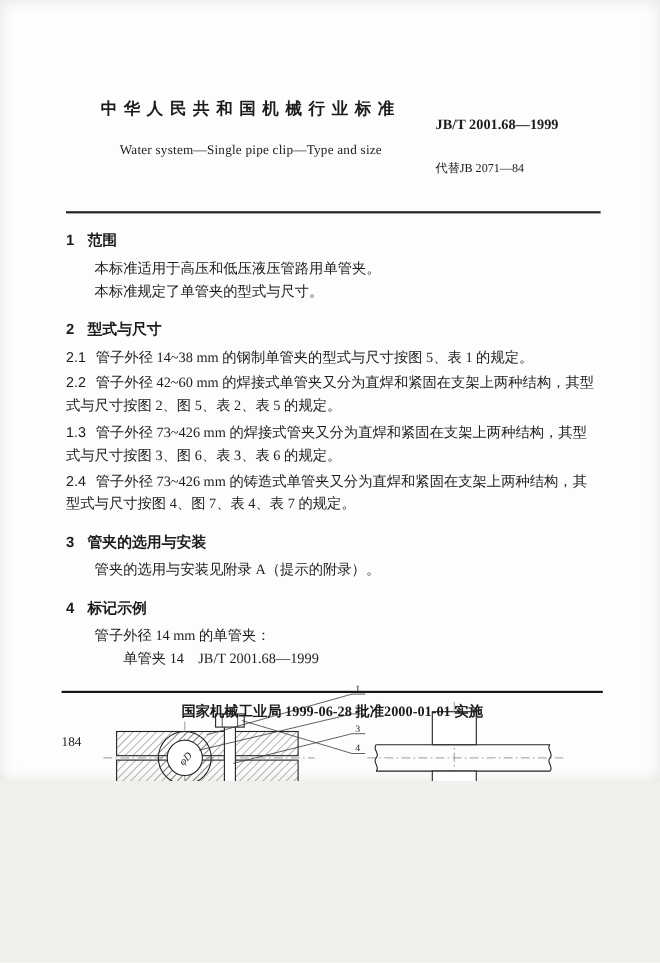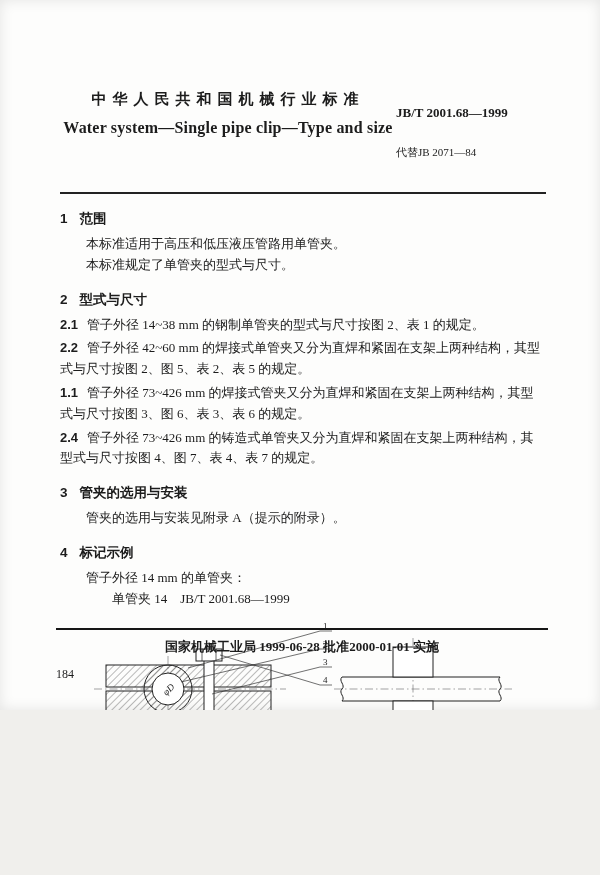--- a/index.html
+++ b/index.html
@@ -13,33 +13,33 @@
     width:600px; height:710px; background:#fdfdfc;
     padding:90px 54px 0 60px; position:relative; overflow:hidden;
     box-shadow:inset 0 0 14px rgba(0,0,0,0.10);
   }
   
   .header { display:flex; }
   .h-left { flex:1; text-align:center; }
   .h-right { width:150px; }
   .org-title { font-size:15px; font-weight:bold; letter-spacing:6px; white-space:nowrap; }
   .doc-title { font-size:19px; font-weight:bold; letter-spacing:2px; margin-top:22px; white-space:nowrap; }
-  .subtitle { font-size:16px; font-weight:bold; margin-top:10px; letter-spacing:0.2px; }
+  .subtitle { font-size:12px; font-weight:normal; margin-top:20px; letter-spacing:0.2px; }
   .standard-no { font-size:13px; font-weight:bold; margin-top:15px; white-space:nowrap; }
   .replaces { font-size:11px; margin-top:24px; white-space:nowrap; }
   .rule { border:none; border-top:2px solid #222; margin-top:32px; }
   
   .content { margin-top:16px; }
   .sec-heading { font-family:"Liberation Sans","DejaVu Sans",sans-serif; font-size:13.5px; font-weight:bold; margin:15px 0 6px 0; }
   .sec-heading .sec-num { margin-right:12px; }
   .para { font-size:13px; line-height:1.6; }
   .indent { text-indent:2em; }
   .indent4 { text-indent:4em; }
   .clause { margin-top:3px; }
-  .clause-num { font-family:"Liberation Sans","DejaVu Sans",sans-serif; font-weight:bold; margin-right:9px; }
+  .clause-num { font-family:"Liberation Sans","DejaVu Sans",sans-serif; font-weight:normal; margin-right:9px; }
   
   .figure { margin-top:10px; text-align:center; }
   .drawing { display:block; margin:0 auto; }
   .drawing text { font-family:"Liberation Serif","DejaVu Serif",serif; font-size:9.5px; fill:#222; font-style:italic; }
   .drawing text.fig-num { font-style:normal; font-size:9px; }
   .fig-legend { font-size:12px; margin-top:2px; }
   .fig-caption { font-size:12.5px; margin-top:8px; letter-spacing:4px; }
   
   .footer { position:absolute; left:56px; right:52px; bottom:28px; }
   .footer-rule { border-top:2.5px solid #161616; }
@@ -71,27 +71,27 @@
       </h2>
       <p class="para indent">本标准适用于高压和低压液压管路用单管夹。</p>
       <p class="para indent">本标准规定了单管夹的型式与尺寸。</p>
     </section>
 
     <section>
       <h2 class="sec-heading">
         <span class="sec-num">2</span><span>型式与尺寸</span>
       </h2>
       <p class="para clause">
-        <span class="clause-num">2.1</span><span>管子外径 14~38 mm 的钢制单管夹的型式与尺寸按图 2、表 1 的规定。</span>
+        <span class="clause-num">2.1</span><span>管子外径 14~38 mm 的钢制单管夹的型式与尺寸按图 5、表 1 的规定。</span>
       </p>
       <p class="para clause">
         <span class="clause-num">2.2</span><span>管子外径 42~60 mm 的焊接式单管夹又分为直焊和紧固在支架上两种结构，其型式与尺寸按图 2、图 5、表 2、表 5 的规定。</span>
       </p>
       <p class="para clause">
-        <span class="clause-num">1.1</span><span>管子外径 73~426 mm 的焊接式管夹又分为直焊和紧固在支架上两种结构，其型式与尺寸按图 3、图 6、表 3、表 6 的规定。</span>
+        <span class="clause-num">1.3</span><span>管子外径 73~426 mm 的焊接式管夹又分为直焊和紧固在支架上两种结构，其型式与尺寸按图 3、图 6、表 3、表 6 的规定。</span>
       </p>
       <p class="para clause">
         <span class="clause-num">2.4</span><span>管子外径 73~426 mm 的铸造式单管夹又分为直焊和紧固在支架上两种结构，其型式与尺寸按图 4、图 7、表 4、表 7 的规定。</span>
       </p>
     </section>
 
     <section>
       <h2 class="sec-heading">
         <span class="sec-num">3</span><span>管夹的选用与安装</span>
       </h2>

